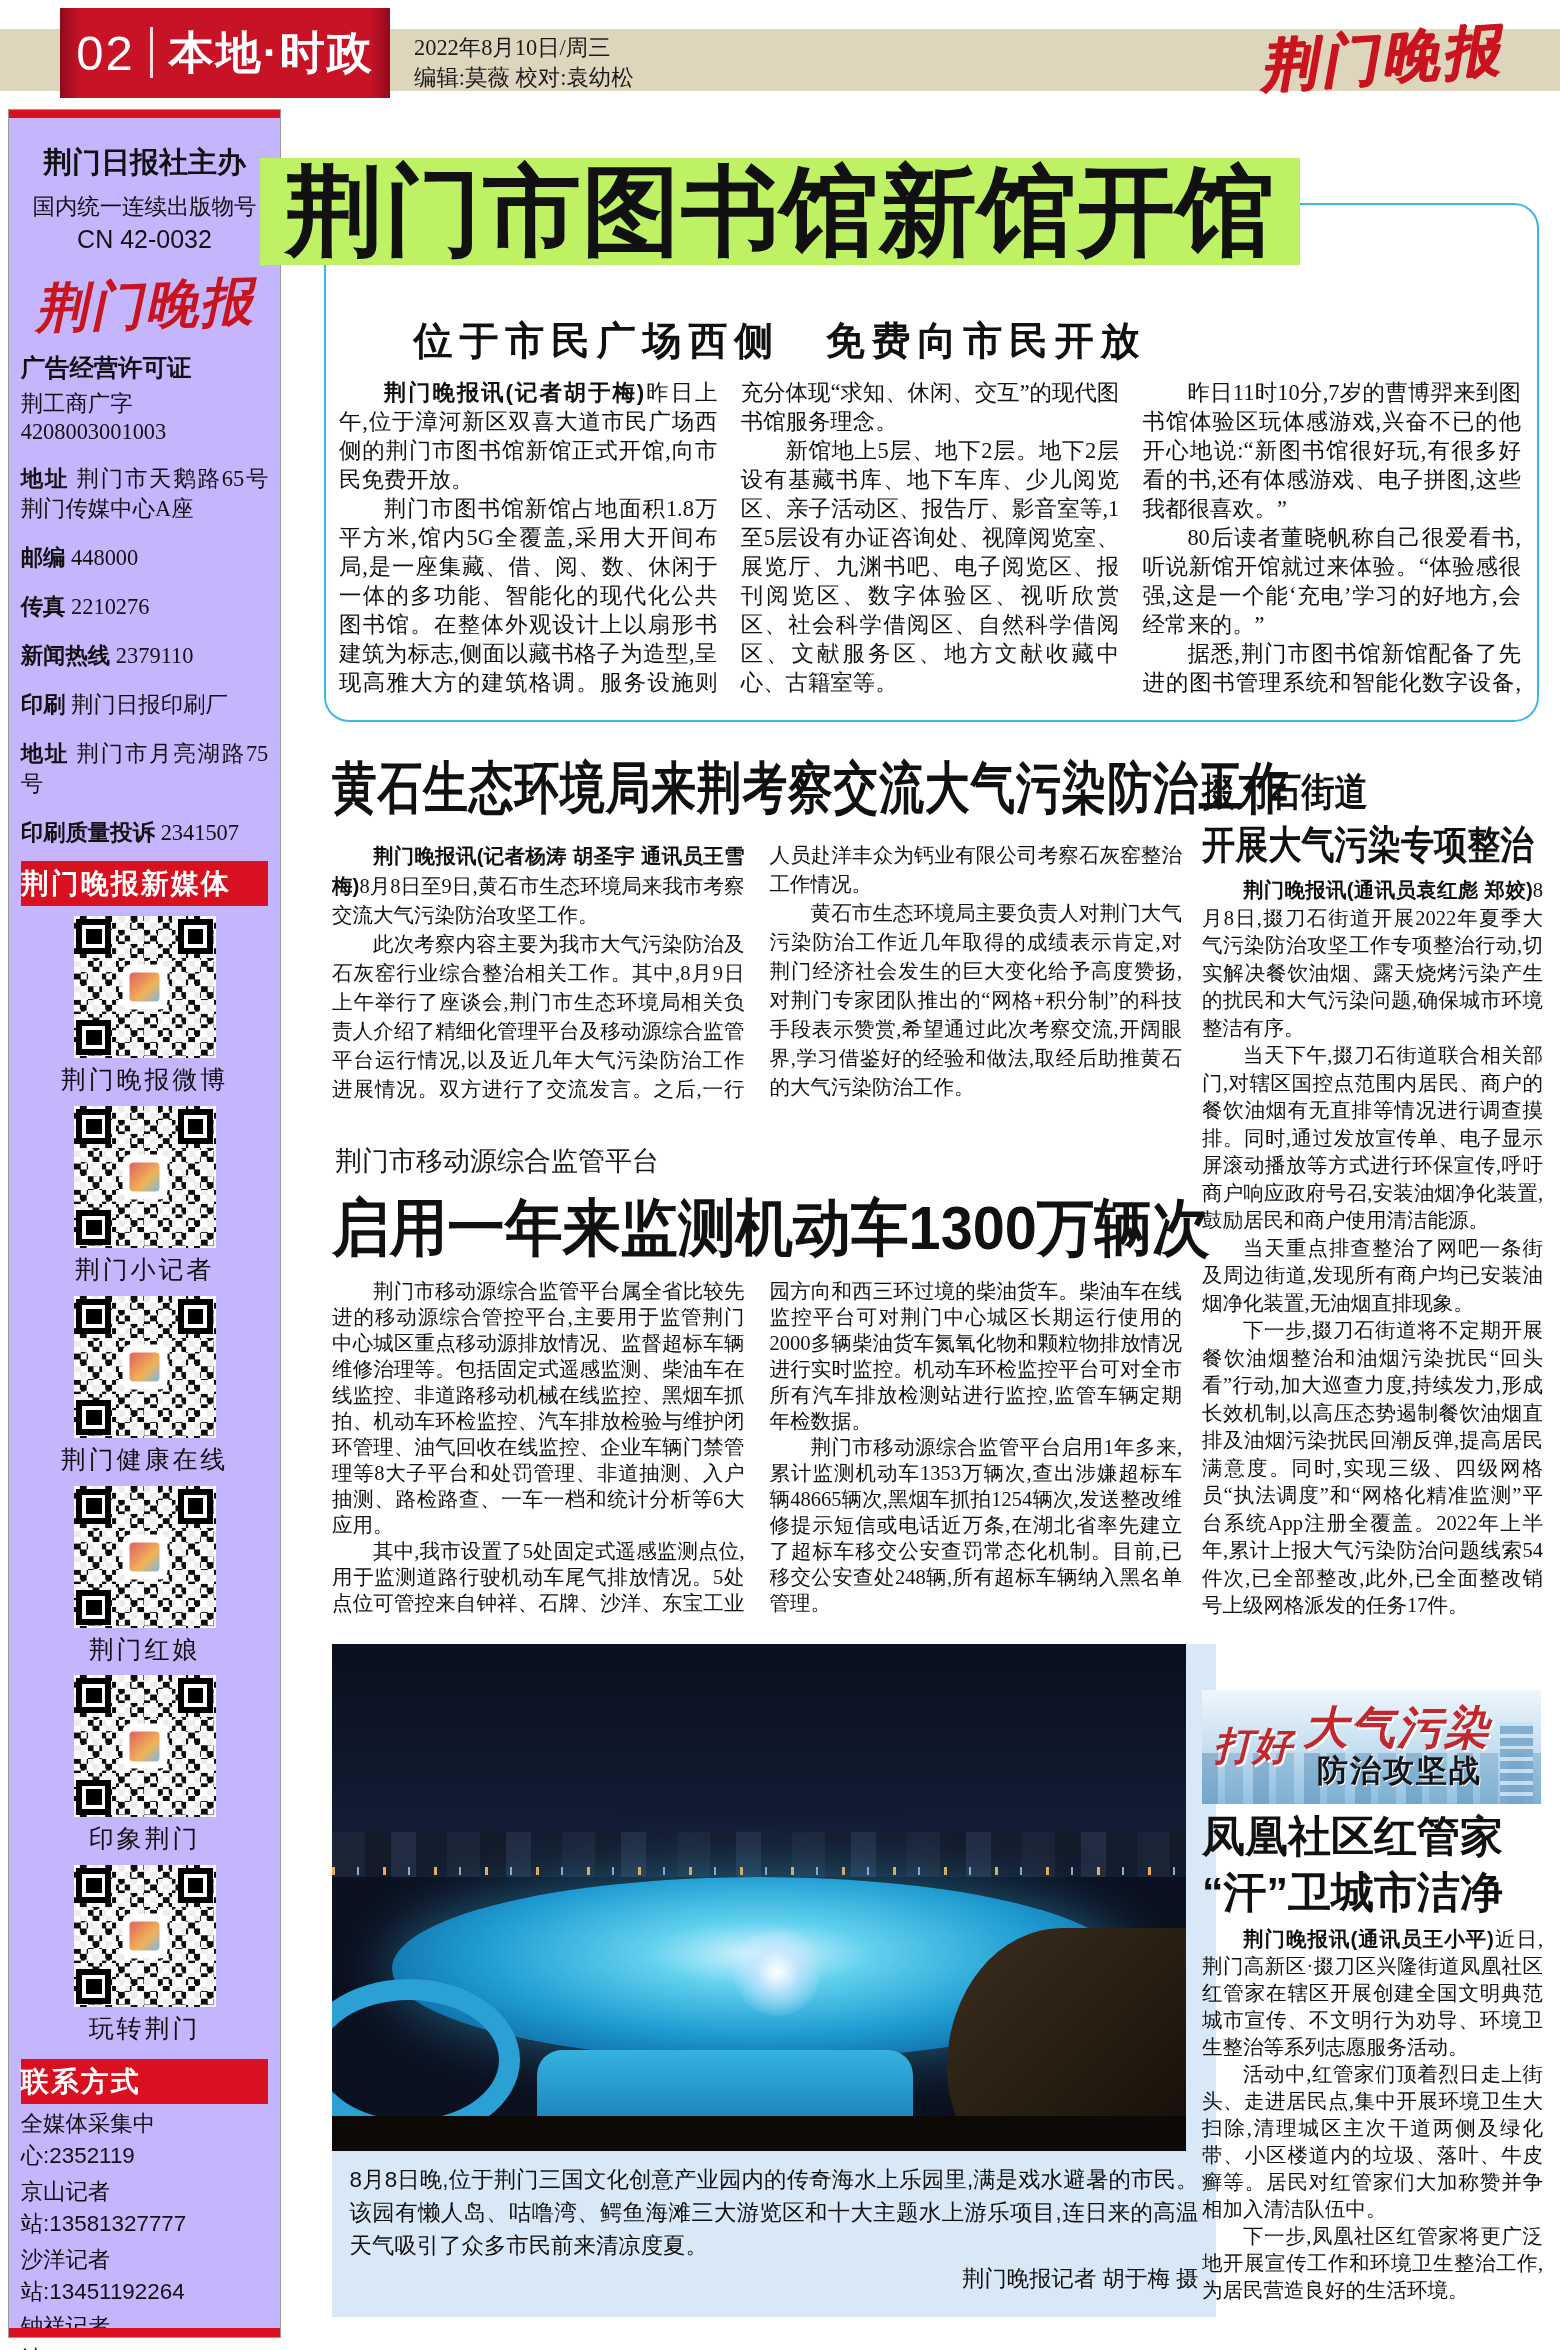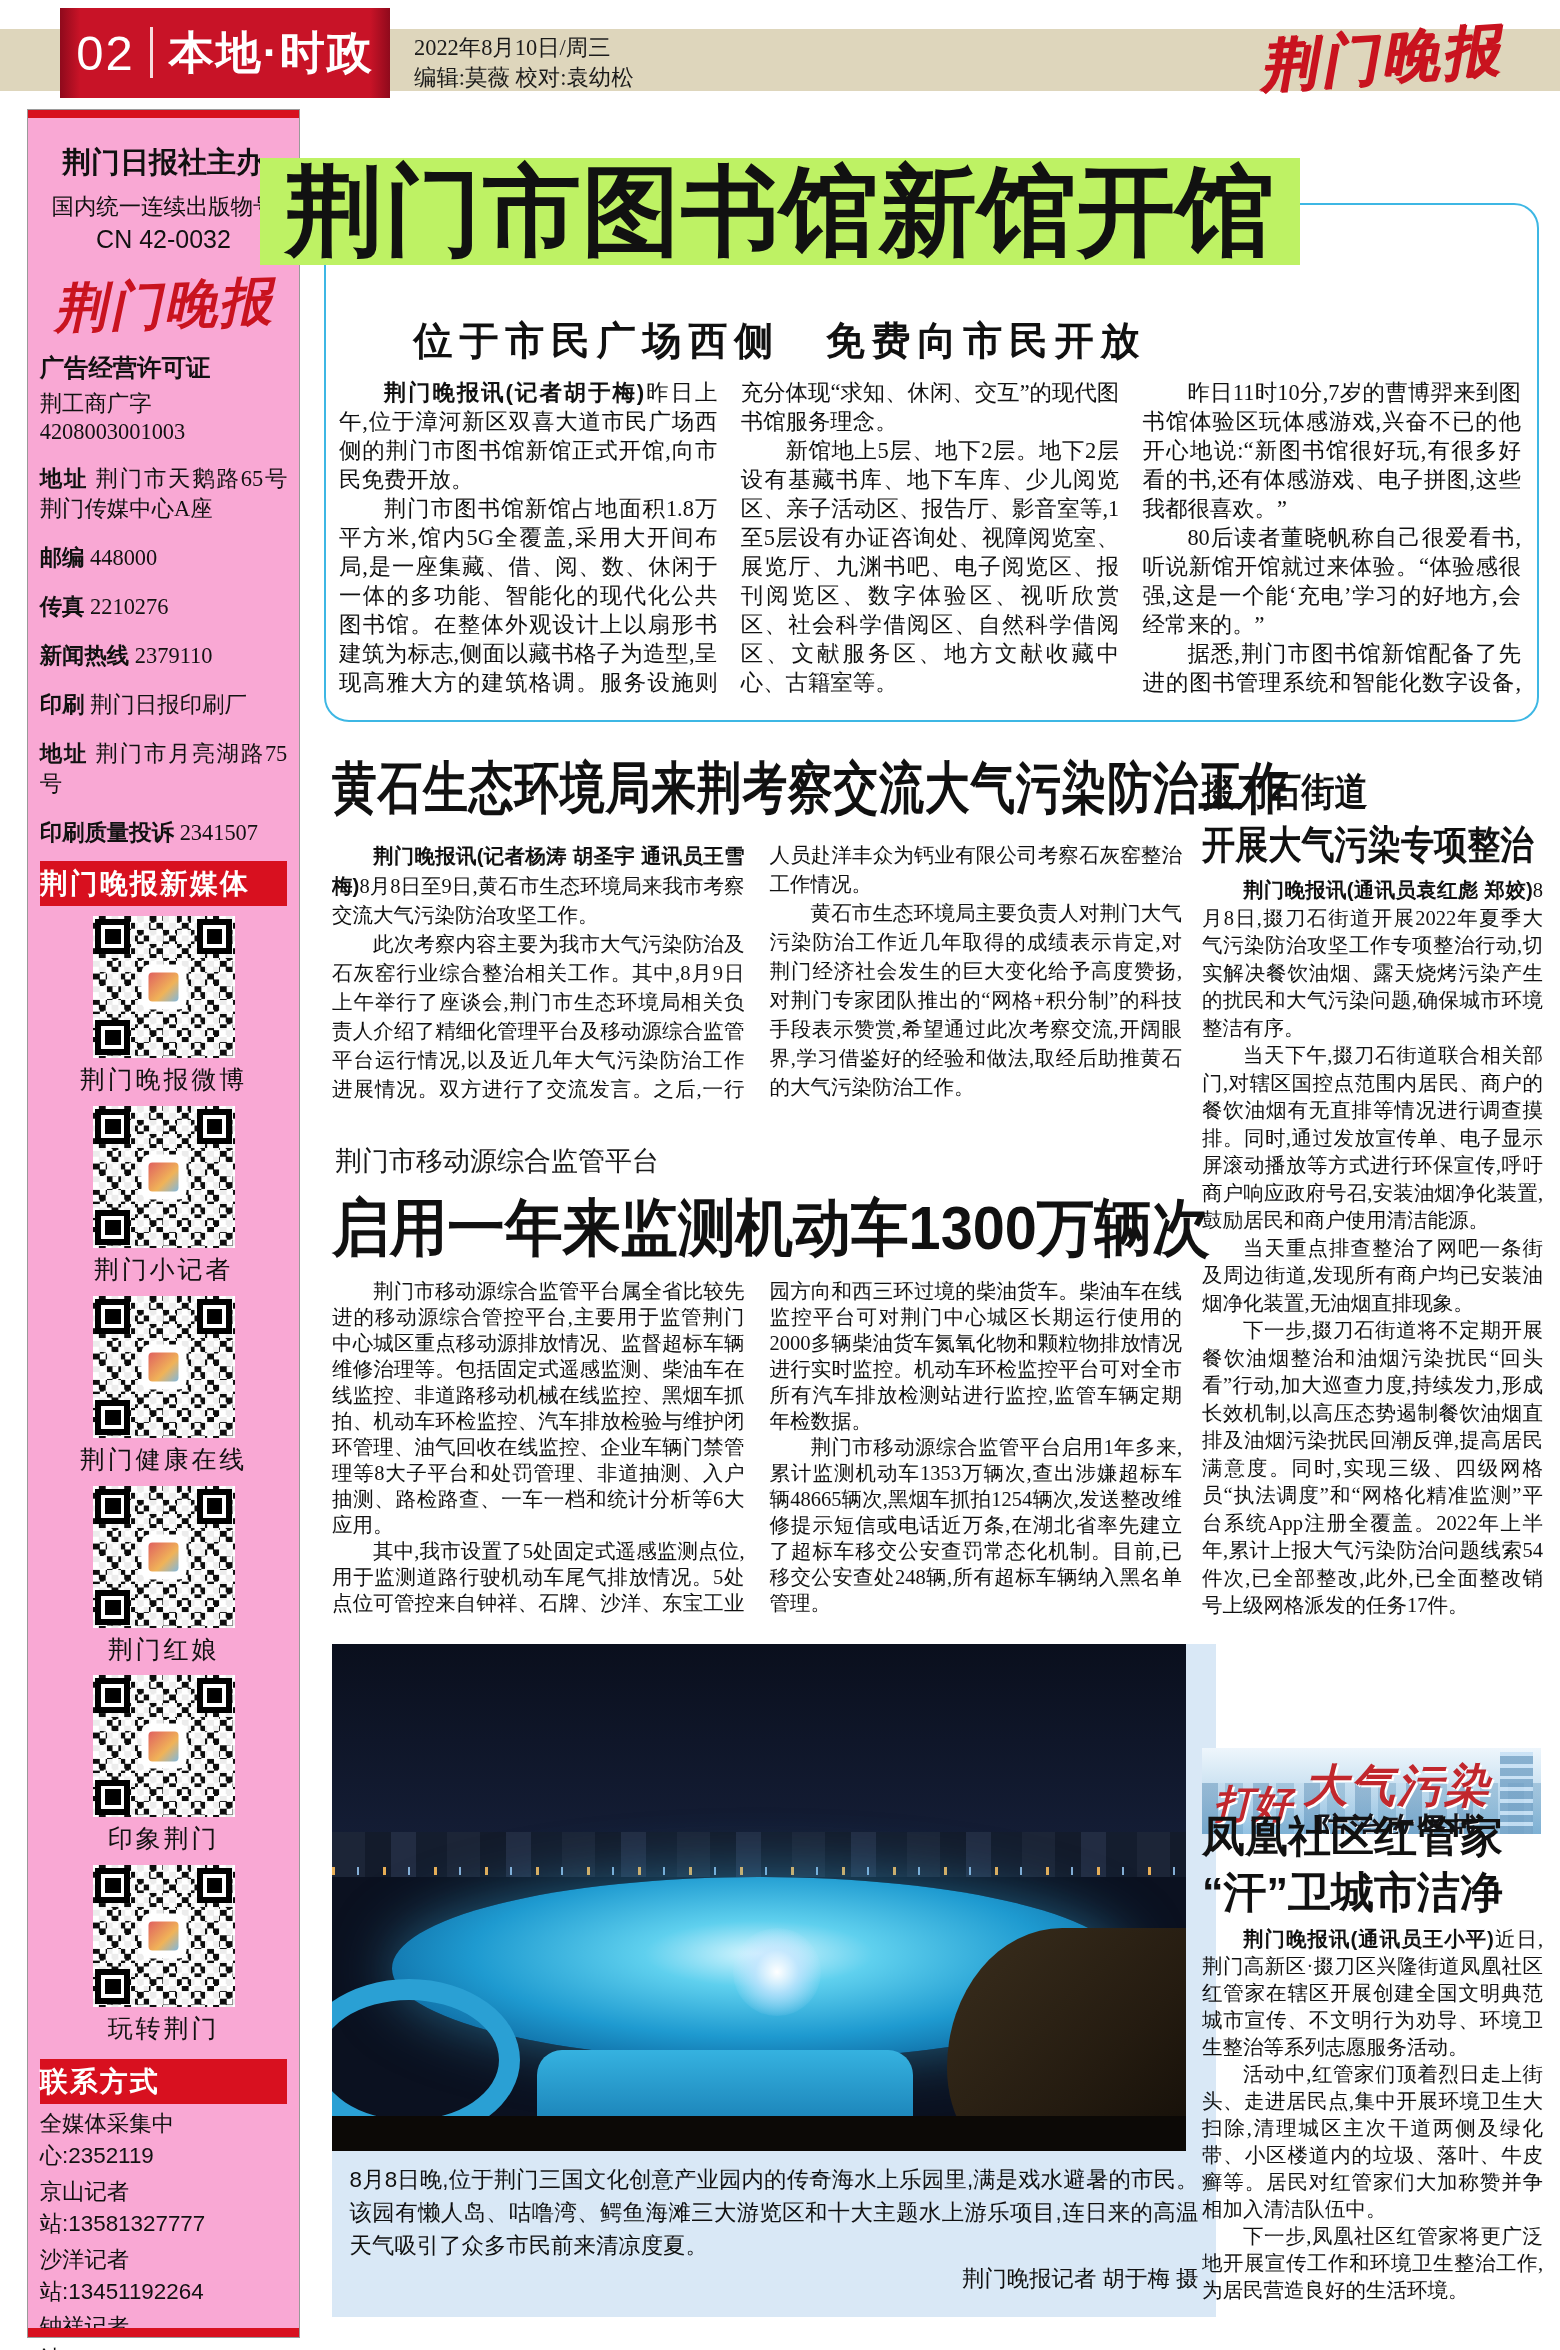--- a/index.html
+++ b/index.html
@@ -18,21 +18,21 @@
   .page-badge .no{font-size:49px;font-weight:300;letter-spacing:2px;}
   .page-badge .sep{width:2.9px;height:51px;background:rgba(255,255,255,.85);}
   .page-badge .sec{font-size:45px;font-weight:bold;letter-spacing:2px;}
   .header-date{position:absolute;left:414px;top:33px;font-size:22.4px;line-height:30px;color:#1a1a1a;
     font-family:Liberation Serif, serif;}
   .masthead{position:absolute;right:57px;top:19.5px;font-size:57px;font-weight:bold;font-style:italic;
     color:#c9131f;transform:rotate(-4deg);letter-spacing:3.9px;
     font-family:"Liberation Serif","DejaVu Serif",serif;text-shadow:1px 1px 0 #c9131f;}
 
   
-  .sidebar{position:absolute;left:27px;top:109px;width:271px;height:2227px;border:1px solid #9a9a9a;background:#f9a8d4;}
+  .sidebar{position:absolute;left:8px;top:109px;width:271px;height:2227px;border:1px solid #9a9a9a;background:#c4b5fd;}
   .side-topbar{height:7.8px;background:#d8101f;}
   .side-bottombar{position:absolute;left:0;right:0;bottom:0;height:8.8px;background:#d8101f;}
   .side-inner{padding:0 11.7px;}
   .side-org{margin-top:25px;text-align:center;font-size:29px;font-weight:bold;}
   .side-pub-label{margin-top:7.8px;text-align:center;font-size:22.4px;}
   .side-pub-no{margin-top:3.9px;text-align:center;font-size:25px;}
   .side-logo{margin:15.6px 0 9.8px;text-align:center;font-size:53px;font-weight:bold;font-style:italic;
     color:#c9131f;transform:rotate(-2deg);letter-spacing:2px;}
   .side-license-title{font-size:24.4px;font-weight:bold;}
   .side-license-no{font-size:22.4px;margin-top:3.9px;}
@@ -109,21 +109,21 @@
     font-family:"Liberation Sans","DejaVu Sans",sans-serif;}
   .photo-credit{padding:0 17.6px 9.8px;font-size:22.4px;line-height:33px;text-align:right;color:#101010;
     font-family:"Liberation Sans","DejaVu Sans",sans-serif;}
 
   
   .rc1-headline{position:absolute;left:1202px;top:765px;transform:scaleX(.85);transform-origin:left top;
     font-size:39px;line-height:53px;font-weight:900;white-space:nowrap;
     font-family:"Liberation Sans","DejaVu Sans",sans-serif;}
   .rc1-body{position:absolute;left:1202px;top:876px;width:341px;height:800px;
     font-size:20.5px;line-height:27.5px;text-align:justify;overflow:hidden;}
-  .rc-banner{position:absolute;left:1202px;top:1748px;width:339px;height:86px;overflow:hidden;
+  .rc-banner{position:absolute;left:1202px;top:1690px;width:339px;height:114px;overflow:hidden;
     background:linear-gradient(180deg,#eef6fc 0%,#c3ddef 55%,#8cbfe2 100%);}
   .rcb-city{position:absolute;left:0;right:0;bottom:0;height:51px;opacity:.75;
     background:repeating-linear-gradient(90deg,rgba(90,140,180,.65) 0 15.6px,rgba(150,190,220,.25) 15.6px 23.4px,rgba(110,160,195,.6) 23.4px 41px,rgba(170,205,230,.3) 41px 51px);}
   .rcb-tower{position:absolute;right:7.8px;bottom:0;width:33px;height:82px;
     background:repeating-linear-gradient(0deg,rgba(120,165,200,.85) 0 7.8px,rgba(200,225,245,.9) 7.8px 11.7px);}
   .rcb-prefix{position:absolute;left:11.7px;top:29px;font-size:39px;font-weight:900;font-style:italic;color:#c1272d;
     text-shadow:2px 2px 0 #fff;font-family:"Liberation Sans","DejaVu Sans",sans-serif;}
   .rcb-main{position:absolute;left:101px;top:7.8px;font-size:45px;font-weight:900;font-style:italic;color:#c1272d;
     text-shadow:2px 2px 0 #fff;letter-spacing:2px;font-family:"Liberation Sans","DejaVu Sans",sans-serif;}
   .rcb-sub{position:absolute;left:115px;top:60px;font-size:31px;font-weight:900;color:#15151a;

